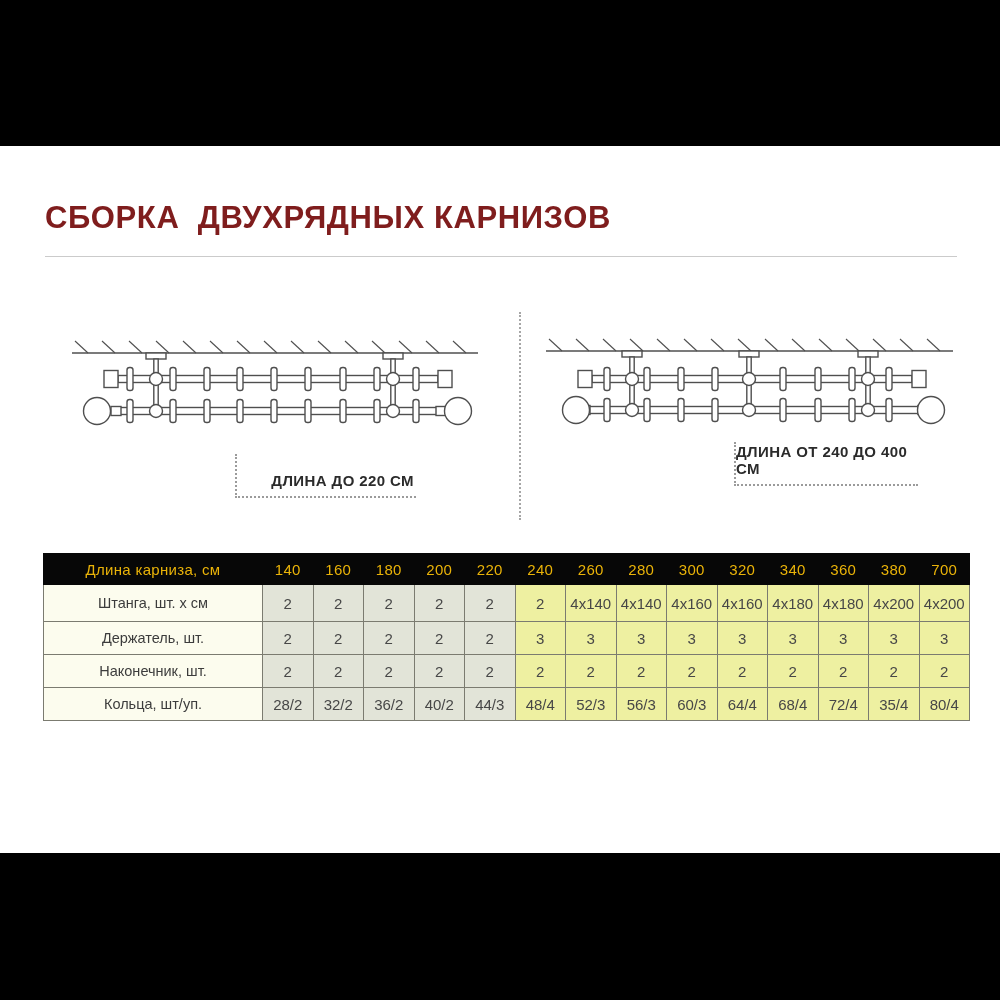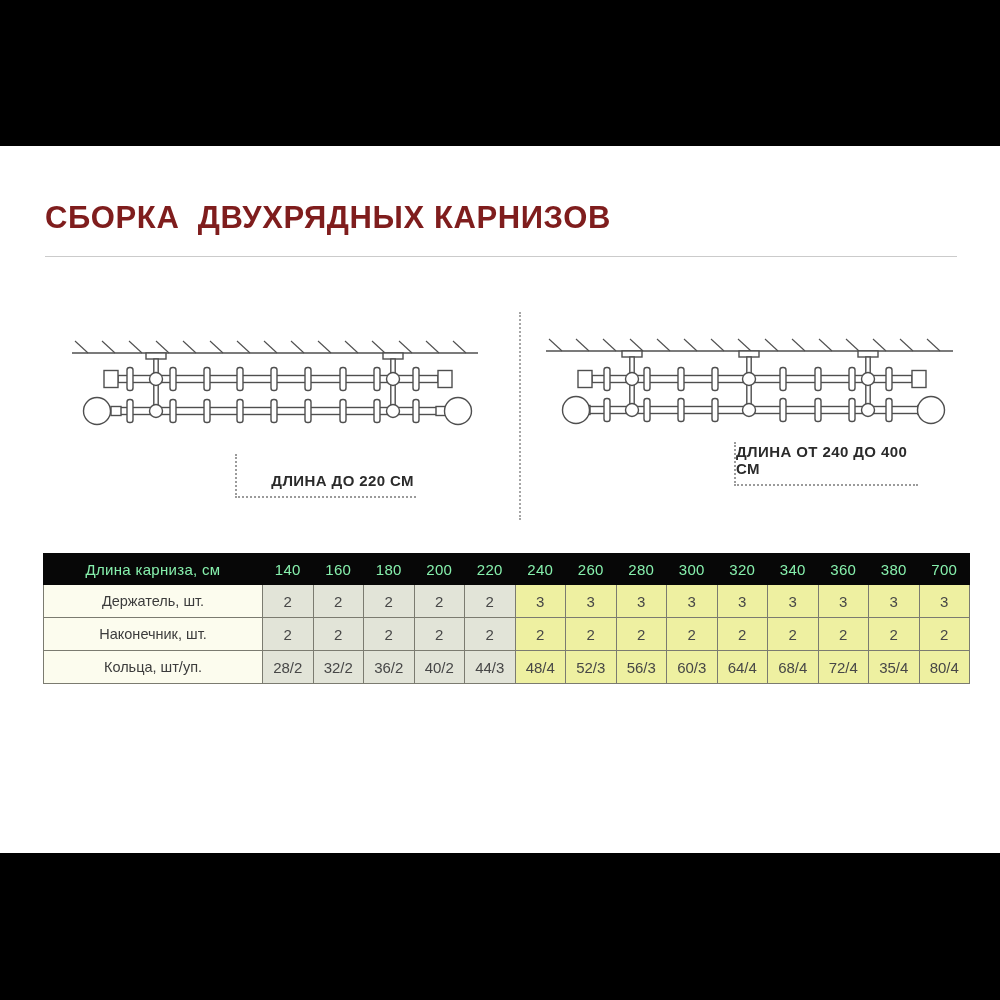--- a/index.html
+++ b/index.html
@@ -34,21 +34,21 @@
   .dim-label.left{left:235px;top:454px;width:181px;height:44px;}
   .dim-label.right{left:734px;top:442px;width:184px;height:44px;}
 
   #spec-table{
     position:absolute;left:43px;top:553px;width:926px;
     border-collapse:collapse;table-layout:fixed;
     font-size:15px;color:#474747;text-align:center;
   }
   #spec-table th,#spec-table td{border:1px solid #7b7b70;padding:0 2px;}
   #spec-table thead th{
-    background:#070707;color:#86efac;font-weight:normal;
+    background:#070707;color:#eab308;font-weight:normal;
     height:30px;border:1px solid #070707;font-size:15px;letter-spacing:0.3px;
   }
   #spec-table td{height:32px;}
   #spec-table tr.tall td{height:36px;}
   #spec-table td.rowlabel{
     background:#fcfcee;color:#3c3c3c;font-size:14.5px;
     white-space:pre-line;line-height:1.25;
   }
   #spec-table td.gray{background:#e2e4d8;}
   #spec-table td.yellow{background:#eef0a1;}
@@ -218,20 +218,37 @@
         <th>280</th>
         <th>300</th>
         <th>320</th>
         <th>340</th>
         <th>360</th>
         <th>380</th>
         <th>700</th>
       </tr>
     </thead>
     <tbody>
+      <tr class="tall">
+        <td class="rowlabel">Штанга, шт. х см</td>
+        <td class="gray">2</td>
+        <td class="gray">2</td>
+        <td class="gray">2</td>
+        <td class="gray">2</td>
+        <td class="gray">2</td>
+        <td class="yellow">2</td>
+        <td class="yellow">4х140</td>
+        <td class="yellow">4х140</td>
+        <td class="yellow">4х160</td>
+        <td class="yellow">4х160</td>
+        <td class="yellow">4х180</td>
+        <td class="yellow">4х180</td>
+        <td class="yellow">4х200</td>
+        <td class="yellow">4х200</td>
+      </tr>
       <tr>
         <td class="rowlabel">Держатель, шт.</td>
         <td class="gray">2</td>
         <td class="gray">2</td>
         <td class="gray">2</td>
         <td class="gray">2</td>
         <td class="gray">2</td>
         <td class="yellow">3</td>
         <td class="yellow">3</td>
         <td class="yellow">3</td>

